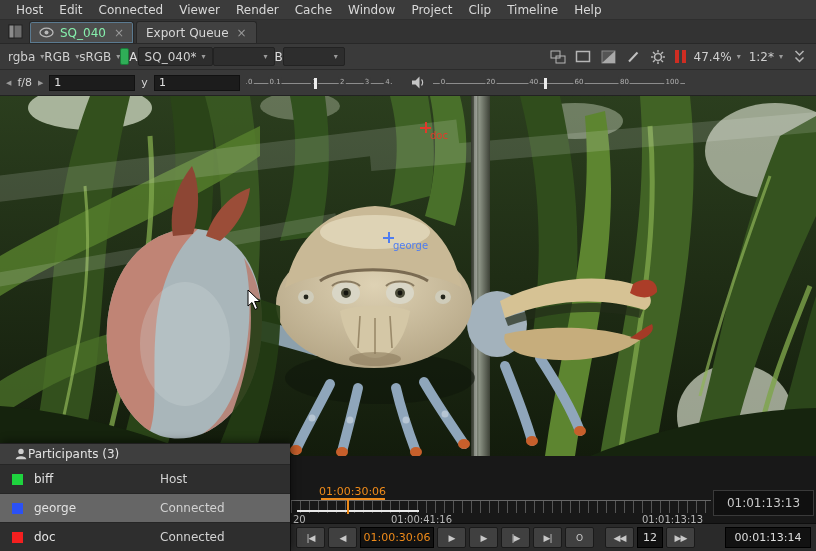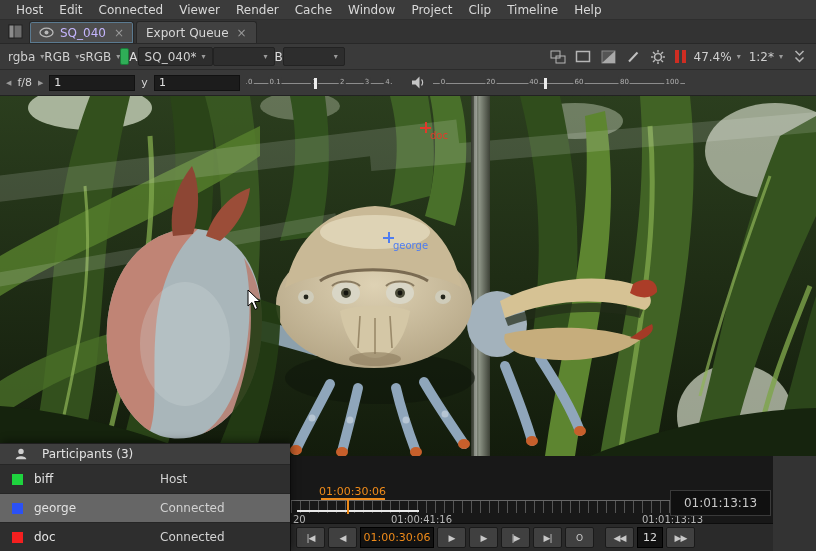--- a/index.html
+++ b/index.html
@@ -9,21 +9,21 @@
 
 .menubar{position:absolute;left:0;top:0;width:816px;height:20px;background:#3b3b3b;display:flex;align-items:center;padding-left:8px;border-bottom:1px solid #2e2e2e}
 .menu-item{padding:0 8px;font-size:12px;color:#d8d8d8;cursor:default;white-space:nowrap}
 
 
 .tabbar{position:absolute;left:0;top:20px;width:816px;height:24px;background:#333;display:flex;align-items:flex-end;padding-left:4px;border-bottom:1px solid #282828}
 .pane-icon{width:18px;height:18px;margin:0 5px 3px 2px;display:flex;align-items:center;justify-content:center}
 .tab{height:22px;display:flex;align-items:center;gap:6px;padding:0 9px;background:#414141;border:1px solid #262626;border-bottom:none;border-radius:3px 3px 0 0;margin-right:2px}
 .tab.active{background:#4d4d4d;box-shadow:inset 0 0 0 1px #5b7a90}
 .tab-label{font-size:12px;color:#d6d6d6;white-space:nowrap}
-.tab.active .tab-label{color:#c4b5fd}
+.tab.active .tab-label{color:#86efac}
 .tab-close{color:#9a9a9a;font-size:12px;margin-left:2px}
 
 
 .toolbar1{position:absolute;left:0;top:44px;width:816px;height:26px;background:#3a3a3a;border-bottom:1px solid #2b2b2b;display:flex;align-items:center;gap:0;padding:0 8px;font-size:12px}
 .dd{display:flex;align-items:center;gap:5px;color:#cfcfcf;white-space:nowrap}
 .dd::after{content:"▾";font-size:8px;color:#9a9a9a}
 .dd.boxed{background:#2d2d2d;border:1px solid #222;border-radius:2px;padding:2px 6px;height:19px}
 .dd.empty{width:62px;justify-content:flex-end}
 .green-led{width:9px;height:17px;border-radius:2px;background:#2fae57;border:1px solid #1b7a39}
 .ab-label{color:#ddd}
@@ -51,29 +51,29 @@
 .viewer svg.scene{position:absolute;left:0;top:0;display:block}
 .marker{position:absolute;z-index:3;font-size:10px}
 .cross{position:relative;display:inline-block;width:11px;height:11px}
 .cross::before{content:"";position:absolute;left:5px;top:0;width:2px;height:11px;background:currentColor}
 .cross::after{content:"";position:absolute;top:5px;left:0;width:11px;height:2px;background:currentColor}
 .marker-label{position:absolute;left:10px;top:8px;white-space:nowrap}
 .cursor{position:absolute;z-index:4}
 
 
 .participants{position:absolute;left:0;top:443px;width:290px;height:108px;background:#2e2e2e;z-index:6;box-shadow:2px -2px 8px rgba(0,0,0,.45);border-top:1px solid #1f1f1f}
-.p-header{height:20px;background:#3e3e3e;display:flex;align-items:center;gap:14px;padding-left:14px;font-size:12px;color:#e2e2e2}
+.p-header{height:20px;background:#3e3e3e;display:flex;align-items:center;gap:0;padding-left:14px;font-size:12px;color:#e2e2e2}
 .p-row{height:29px;display:flex;align-items:center;padding-left:12px;background:#2e2e2e;border-top:1px solid #262626;font-size:12px;color:#e2e2e2}
 .p-row.selected{background:#666}
 .swatch{width:11px;height:11px;margin-right:11px;flex:none}
 .p-name{width:126px;white-space:nowrap;overflow:hidden}
 .p-status{color:#d2d2d2}
 
 
-.timeline{position:absolute;left:290px;top:456px;width:483px;height:95px;background:#181818;z-index:5;border-left:1px solid #101010}
+.timeline{position:absolute;left:290px;top:456px;width:526px;height:95px;background:#181818;z-index:5;border-left:1px solid #101010}
 .ruler-area{position:absolute;left:0;top:0;right:0;height:67px}
 .playhead-label{position:absolute;left:28px;top:29px;font-size:11px;color:#ef8b1a;white-space:nowrap}
 .range-orange{position:absolute;left:30px;top:42px;width:64px;height:2px;background:#ef8b1a}
 .ruler{position:absolute;left:0;top:44px;width:420px;height:13px;border-top:1px solid #686868;background:repeating-linear-gradient(90deg,#555 0 1px,transparent 1px 9px)}
 .range-white{position:absolute;left:6px;top:54px;width:122px;height:2px;background:#e8e8e8}
 .playhead{position:absolute;left:56px;top:43px;width:2px;height:15px;background:#ef8b1a}
 .ruler-label{position:absolute;top:58px;font-size:10px;color:#b8b8b8;white-space:nowrap}
 .tc-box{position:absolute;right:2px;top:34px;width:101px;height:26px;background:#101010;border:1px solid #3a3a3a;color:#c9c9c9;font-size:12px;display:flex;align-items:center;justify-content:center}
 .transport{position:absolute;left:0;bottom:0;right:0;height:28px;background:#2a2a2a;border-top:1px solid #0d0d0d;display:flex;align-items:center;gap:3px;padding:0 5px}
 .t-btn{min-width:29px;height:21px;background:#404040;border:1px solid #1a1a1a;border-radius:2px;color:#c8c8c8;font-size:9px;display:flex;align-items:center;justify-content:center;letter-spacing:-1px;white-space:nowrap}
@@ -411,14 +411,15 @@
     <span class="t-time">01:00:30:06</span>
     <span class="t-btn">▶</span>
     <span class="t-btn">▶</span>
     <span class="t-btn">|▶</span>
     <span class="t-btn">▶|</span>
     <span class="t-btn" style="letter-spacing:0">O</span>
     <span class="t-gap"></span>
     <span class="t-btn">◀◀</span>
     <span class="t-inc">12</span>
     <span class="t-btn">▶▶</span>
+    <span class="t-duration">00:01:13:14</span>
   </div>
 </div>
 
 </body></html>

